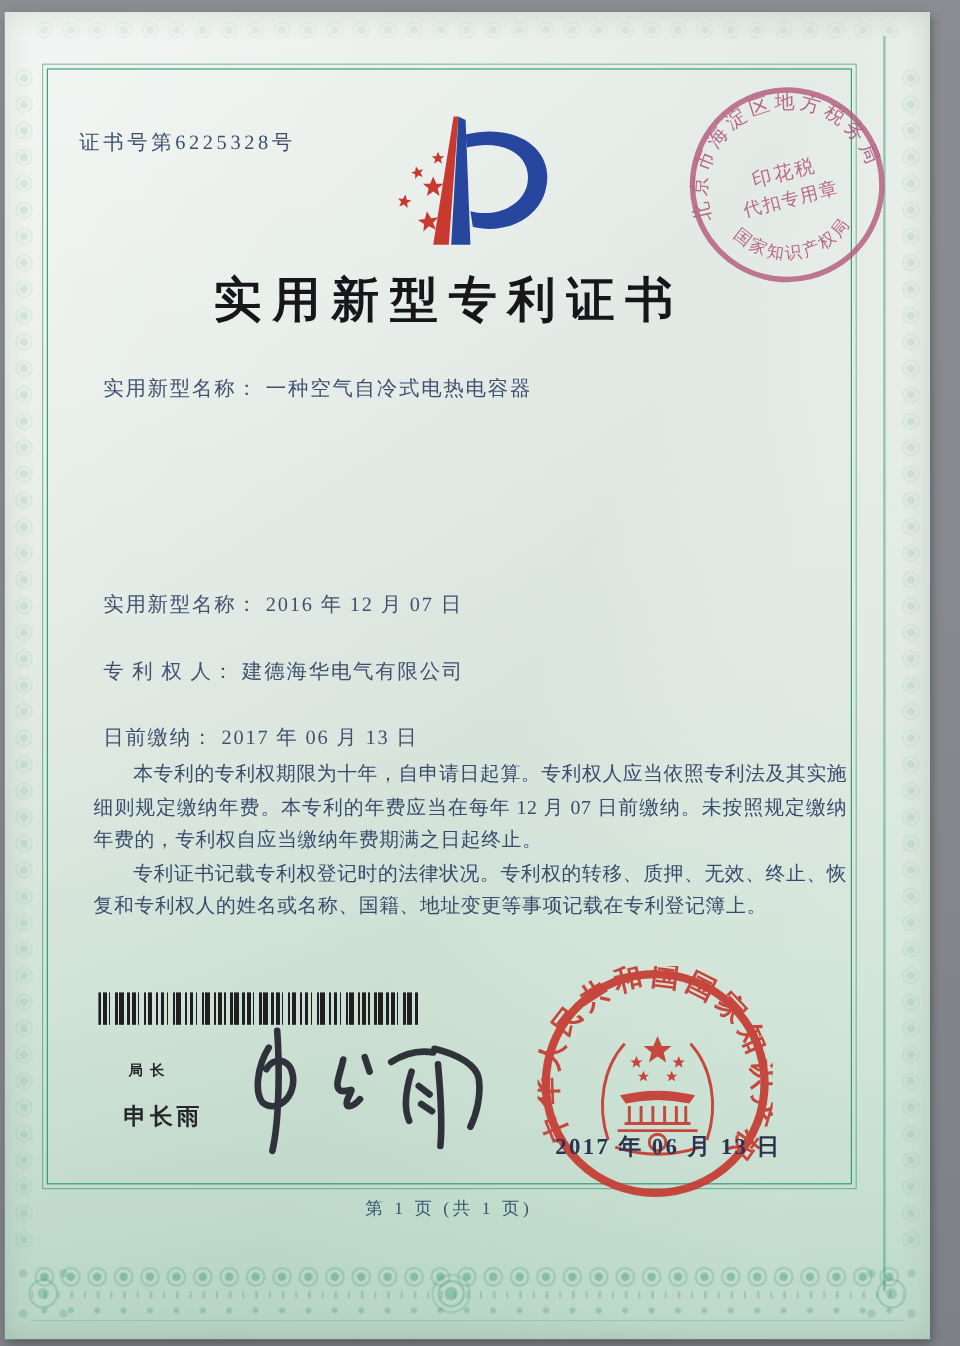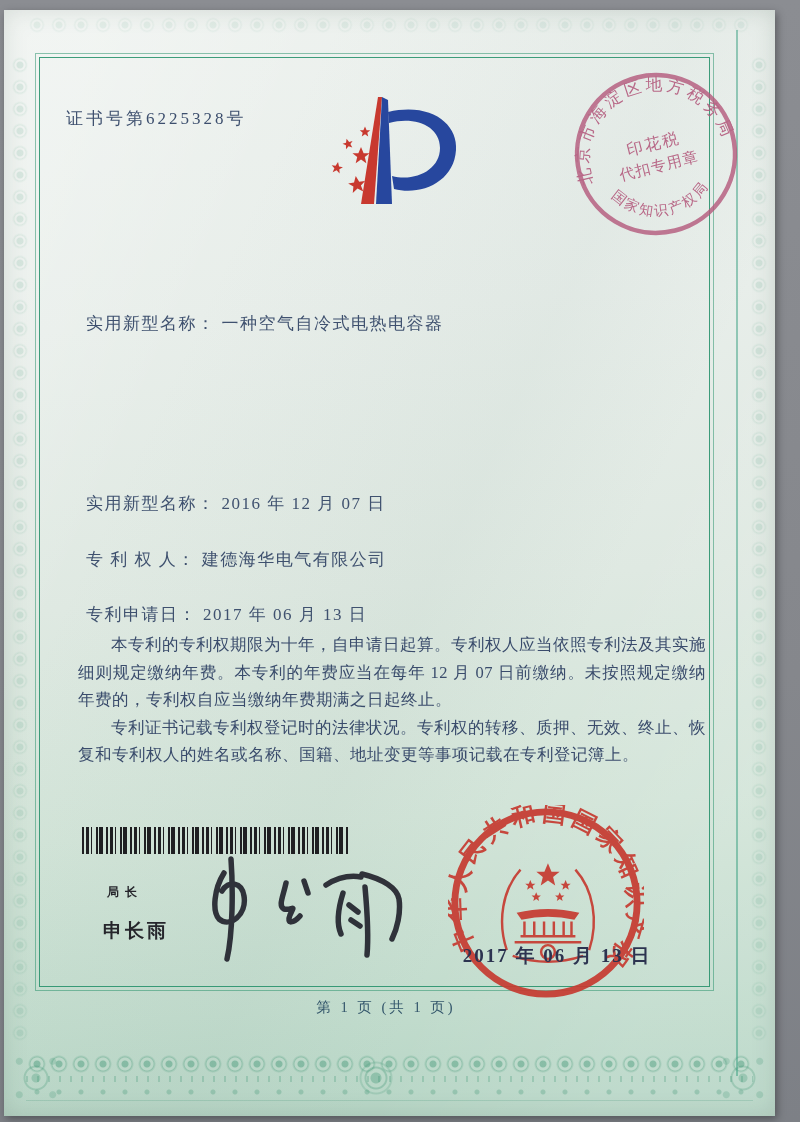--- a/index.html
+++ b/index.html
@@ -50,21 +50,21 @@
   }
   .director-title{position:absolute;left:103px;top:874px;font-size:12px;font-weight:600;letter-spacing:6px;color:#26262c;font-family:"Liberation Sans","DejaVu Sans",sans-serif;}
   .director-name{position:absolute;left:99px;top:908px;font-size:19px;font-weight:600;letter-spacing:3px;color:#26262c;font-family:"Liberation Sans","DejaVu Sans",sans-serif;}
   .signature{position:absolute;left:182px;top:843px;width:238px;height:114px;}
   .tax-stamp{position:absolute;left:566px;top:58px;width:172px;height:172px;transform:rotate(-14deg);opacity:.88;}
   .office-seal{position:absolute;left:444px;top:795px;width:196px;height:196px;opacity:.93;}
   .seal-date{
     position:absolute;left:448px;top:933px;width:210px;text-align:center;z-index:5;
     font-size:19px;font-weight:600;letter-spacing:2px;color:#2c3350;
   }
-  .page-footer{position:absolute;left:0;width:740px;top:988px;text-align:center;font-size:14.5px;letter-spacing:3px;color:#33566b;padding-left:12px;}
+  .page-footer{position:absolute;left:0;width:740px;top:988px;text-align:center;font-size:14.5px;letter-spacing:3px;color:#33566b;}
   
   .lace{pointer-events:none;position:absolute;}
   .lace-bottom{
     left:22px;right:22px;bottom:14px;height:48px;opacity:.75;
     background-image:
       radial-gradient(circle at 11px 10px, rgba(46,140,104,.50) 3px, rgba(0,0,0,0) 4px),
       radial-gradient(circle at 11px 10px, rgba(0,0,0,0) 6px, rgba(46,140,104,.38) 7px, rgba(0,0,0,0) 9px),
       radial-gradient(circle at 11px 38px, rgba(46,140,104,.35) 2px, rgba(0,0,0,0) 3px),
       repeating-linear-gradient(90deg, rgba(46,140,104,.32) 0 2px, rgba(0,0,0,0) 2px 11px),
       linear-gradient(rgba(46,140,104,.25), rgba(46,140,104,.25));
@@ -150,32 +150,33 @@
     <text font-size="16.5" fill="#b2567a" letter-spacing="3.5">
       <textPath href="#taxTop" startOffset="12">北京市海淀区地方税务局</textPath>
     </text>
     <text font-size="14" fill="#b2567a" letter-spacing="2">
       <textPath href="#taxBottom" startOffset="8">国家知识产权局</textPath>
     </text>
     <text x="85" y="80" text-anchor="middle" font-size="16" letter-spacing="2" fill="#b2567a">印花税</text>
     <text x="85" y="102" text-anchor="middle" font-size="15" letter-spacing="1" fill="#b2567a">代扣专用章</text>
   </svg>
 
+  <div class="title">实用新型专利证书</div>
 
   <div class="field-row f0">
     <span class="lbl">实用新型名称：</span><span class="val">一种空气自冷式电热电容器</span>
   </div>
   <div class="field-row f3">
     <span class="lbl">实用新型名称：</span><span class="val">2016 年 12 月 07 日</span>
   </div>
   <div class="field-row f4">
     <span class="lbl">专 利 权 人：</span><span class="val">建德海华电气有限公司</span>
   </div>
   <div class="field-row f5">
-    <span class="lbl">专利申请日：</span><span class="val">2017 年 06 月 13 日</span>
+    <span class="lbl">日前缴纳：</span><span class="val">2017 年 06 月 13 日</span>
   </div>
 
   <div class="body-text">
     <p>本专利的专利权期限为十年，自申请日起算。专利权人应当依照专利法及其实施细则规定缴纳年费。本专利的年费应当在每年 12 月 07 日前缴纳。未按照规定缴纳年费的，专利权自应当缴纳年费期满之日起终止。</p>
     <p>专利证书记载专利权登记时的法律状况。专利权的转移、质押、无效、终止、恢复和专利权人的姓名或名称、国籍、地址变更等事项记载在专利登记簿上。</p>
   </div>
 
   <div class="barcode"></div>
 
   <div class="director-title">局长</div>

